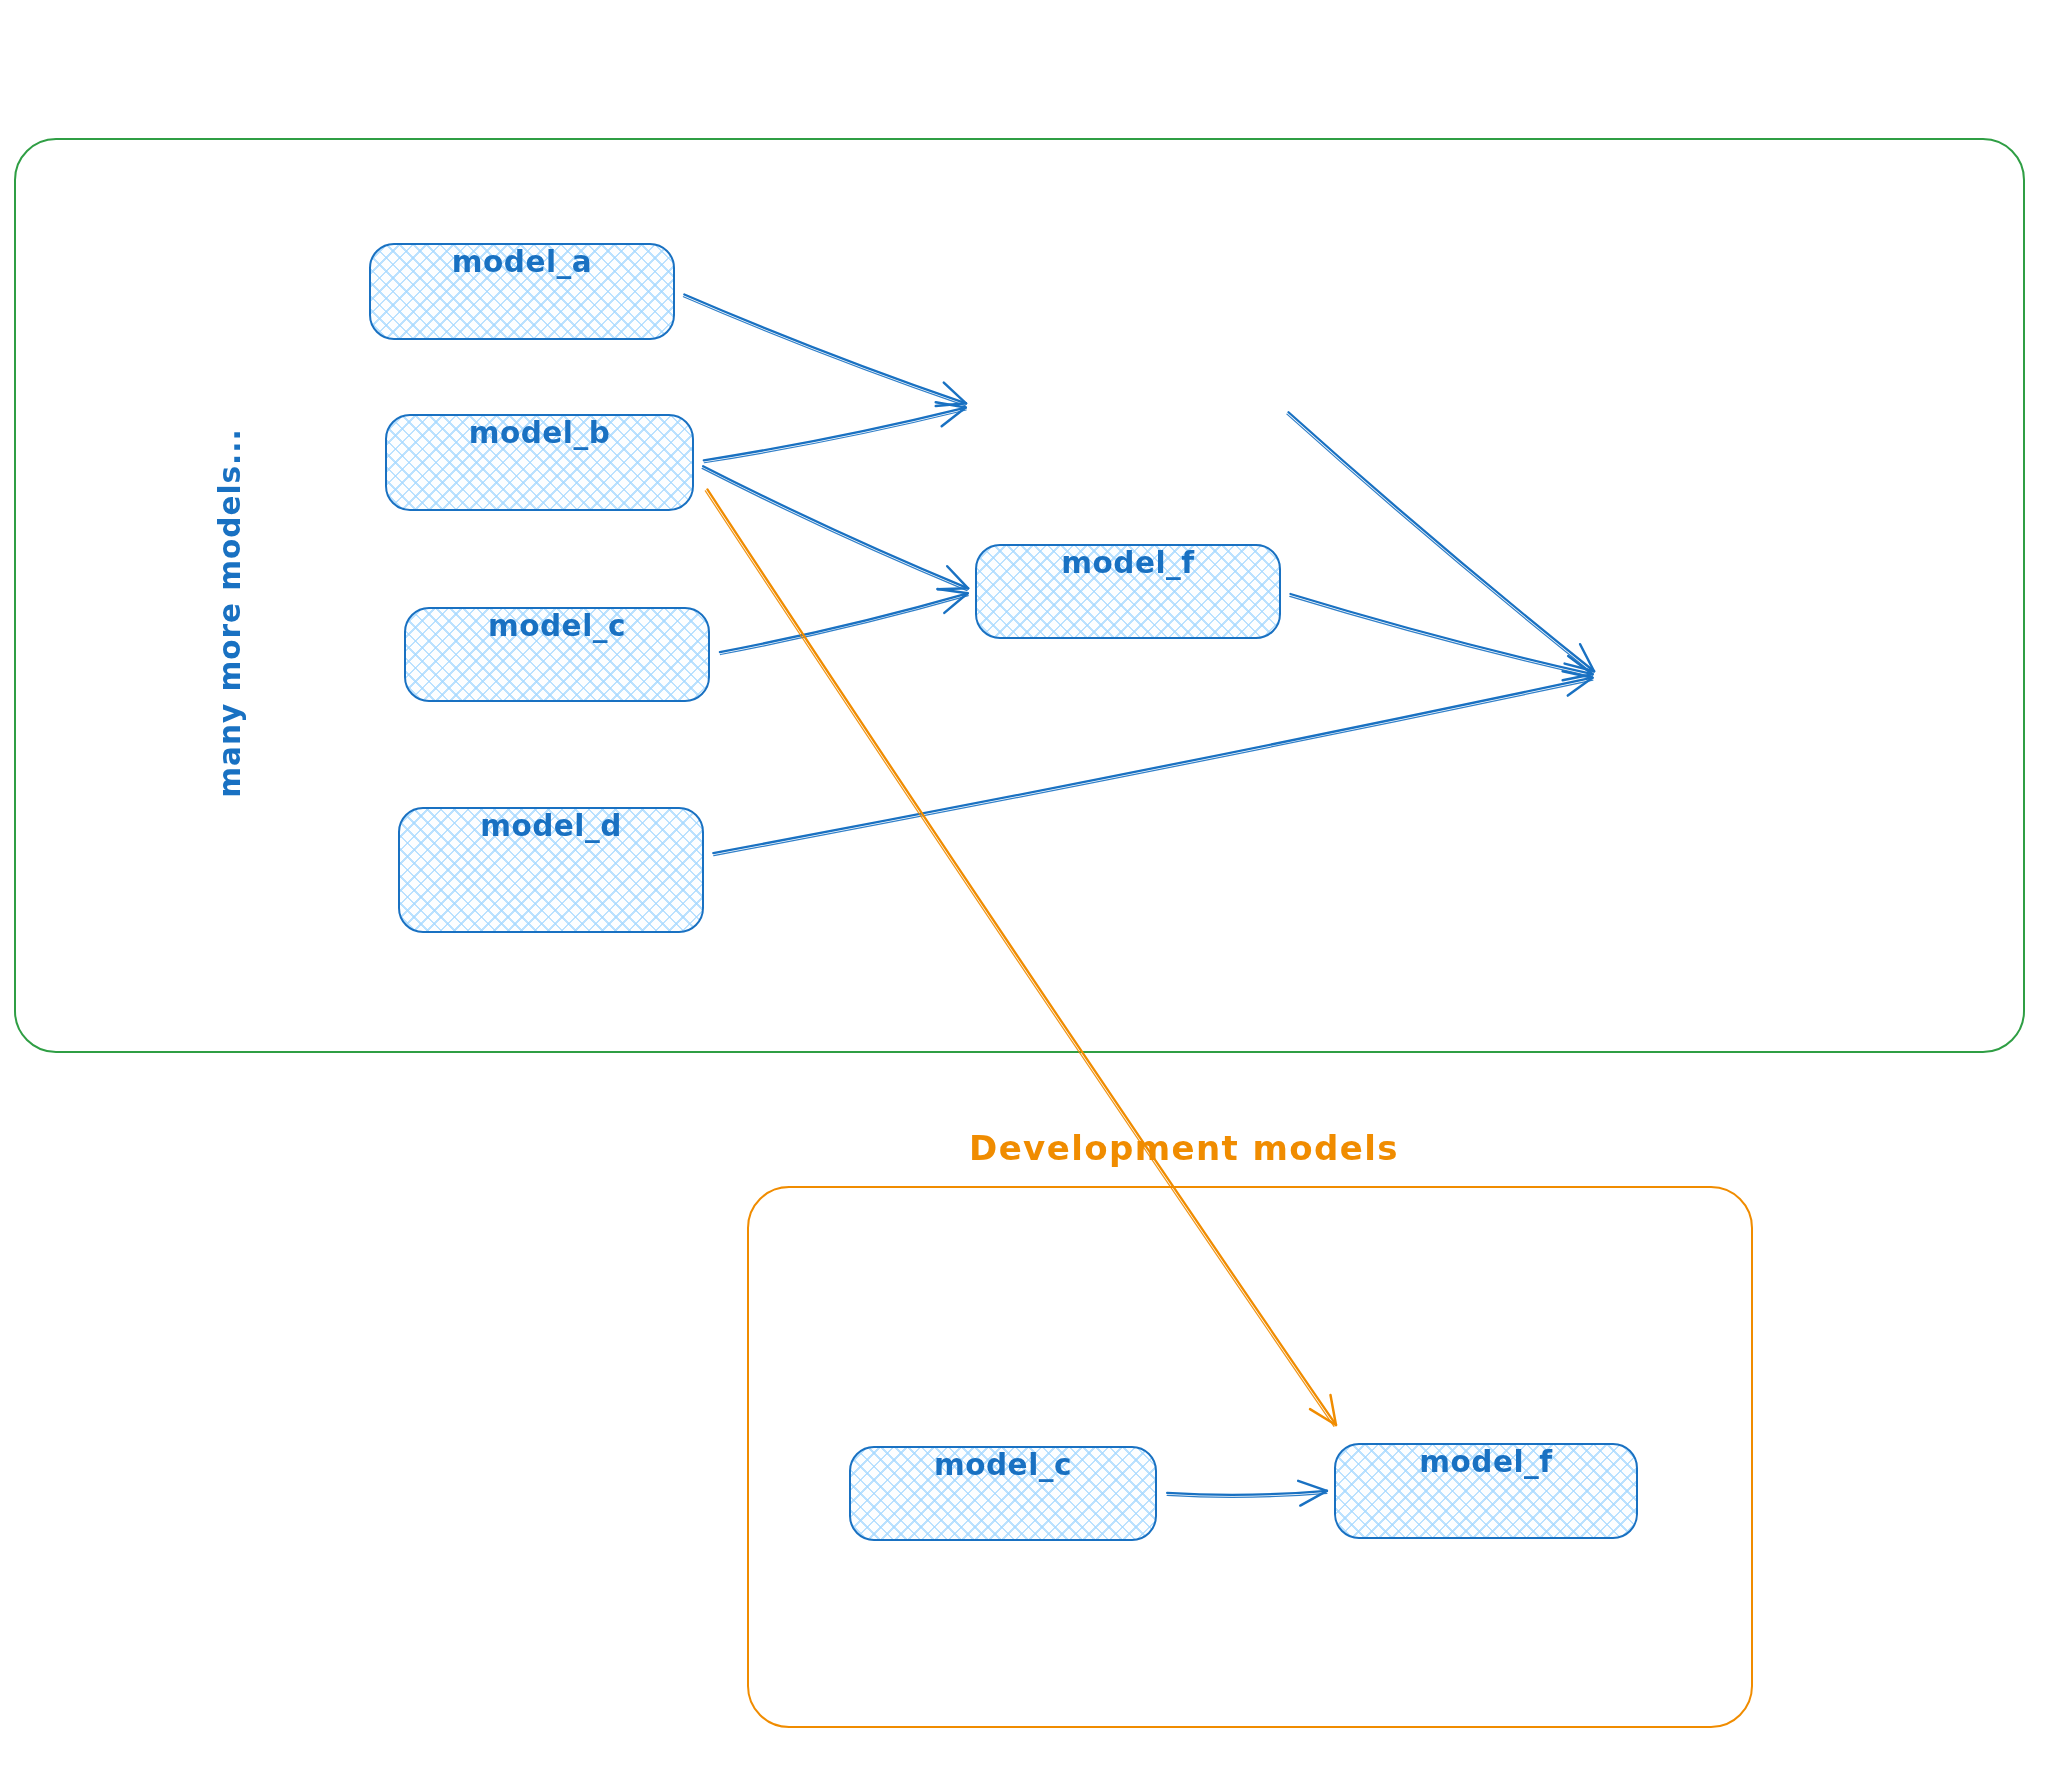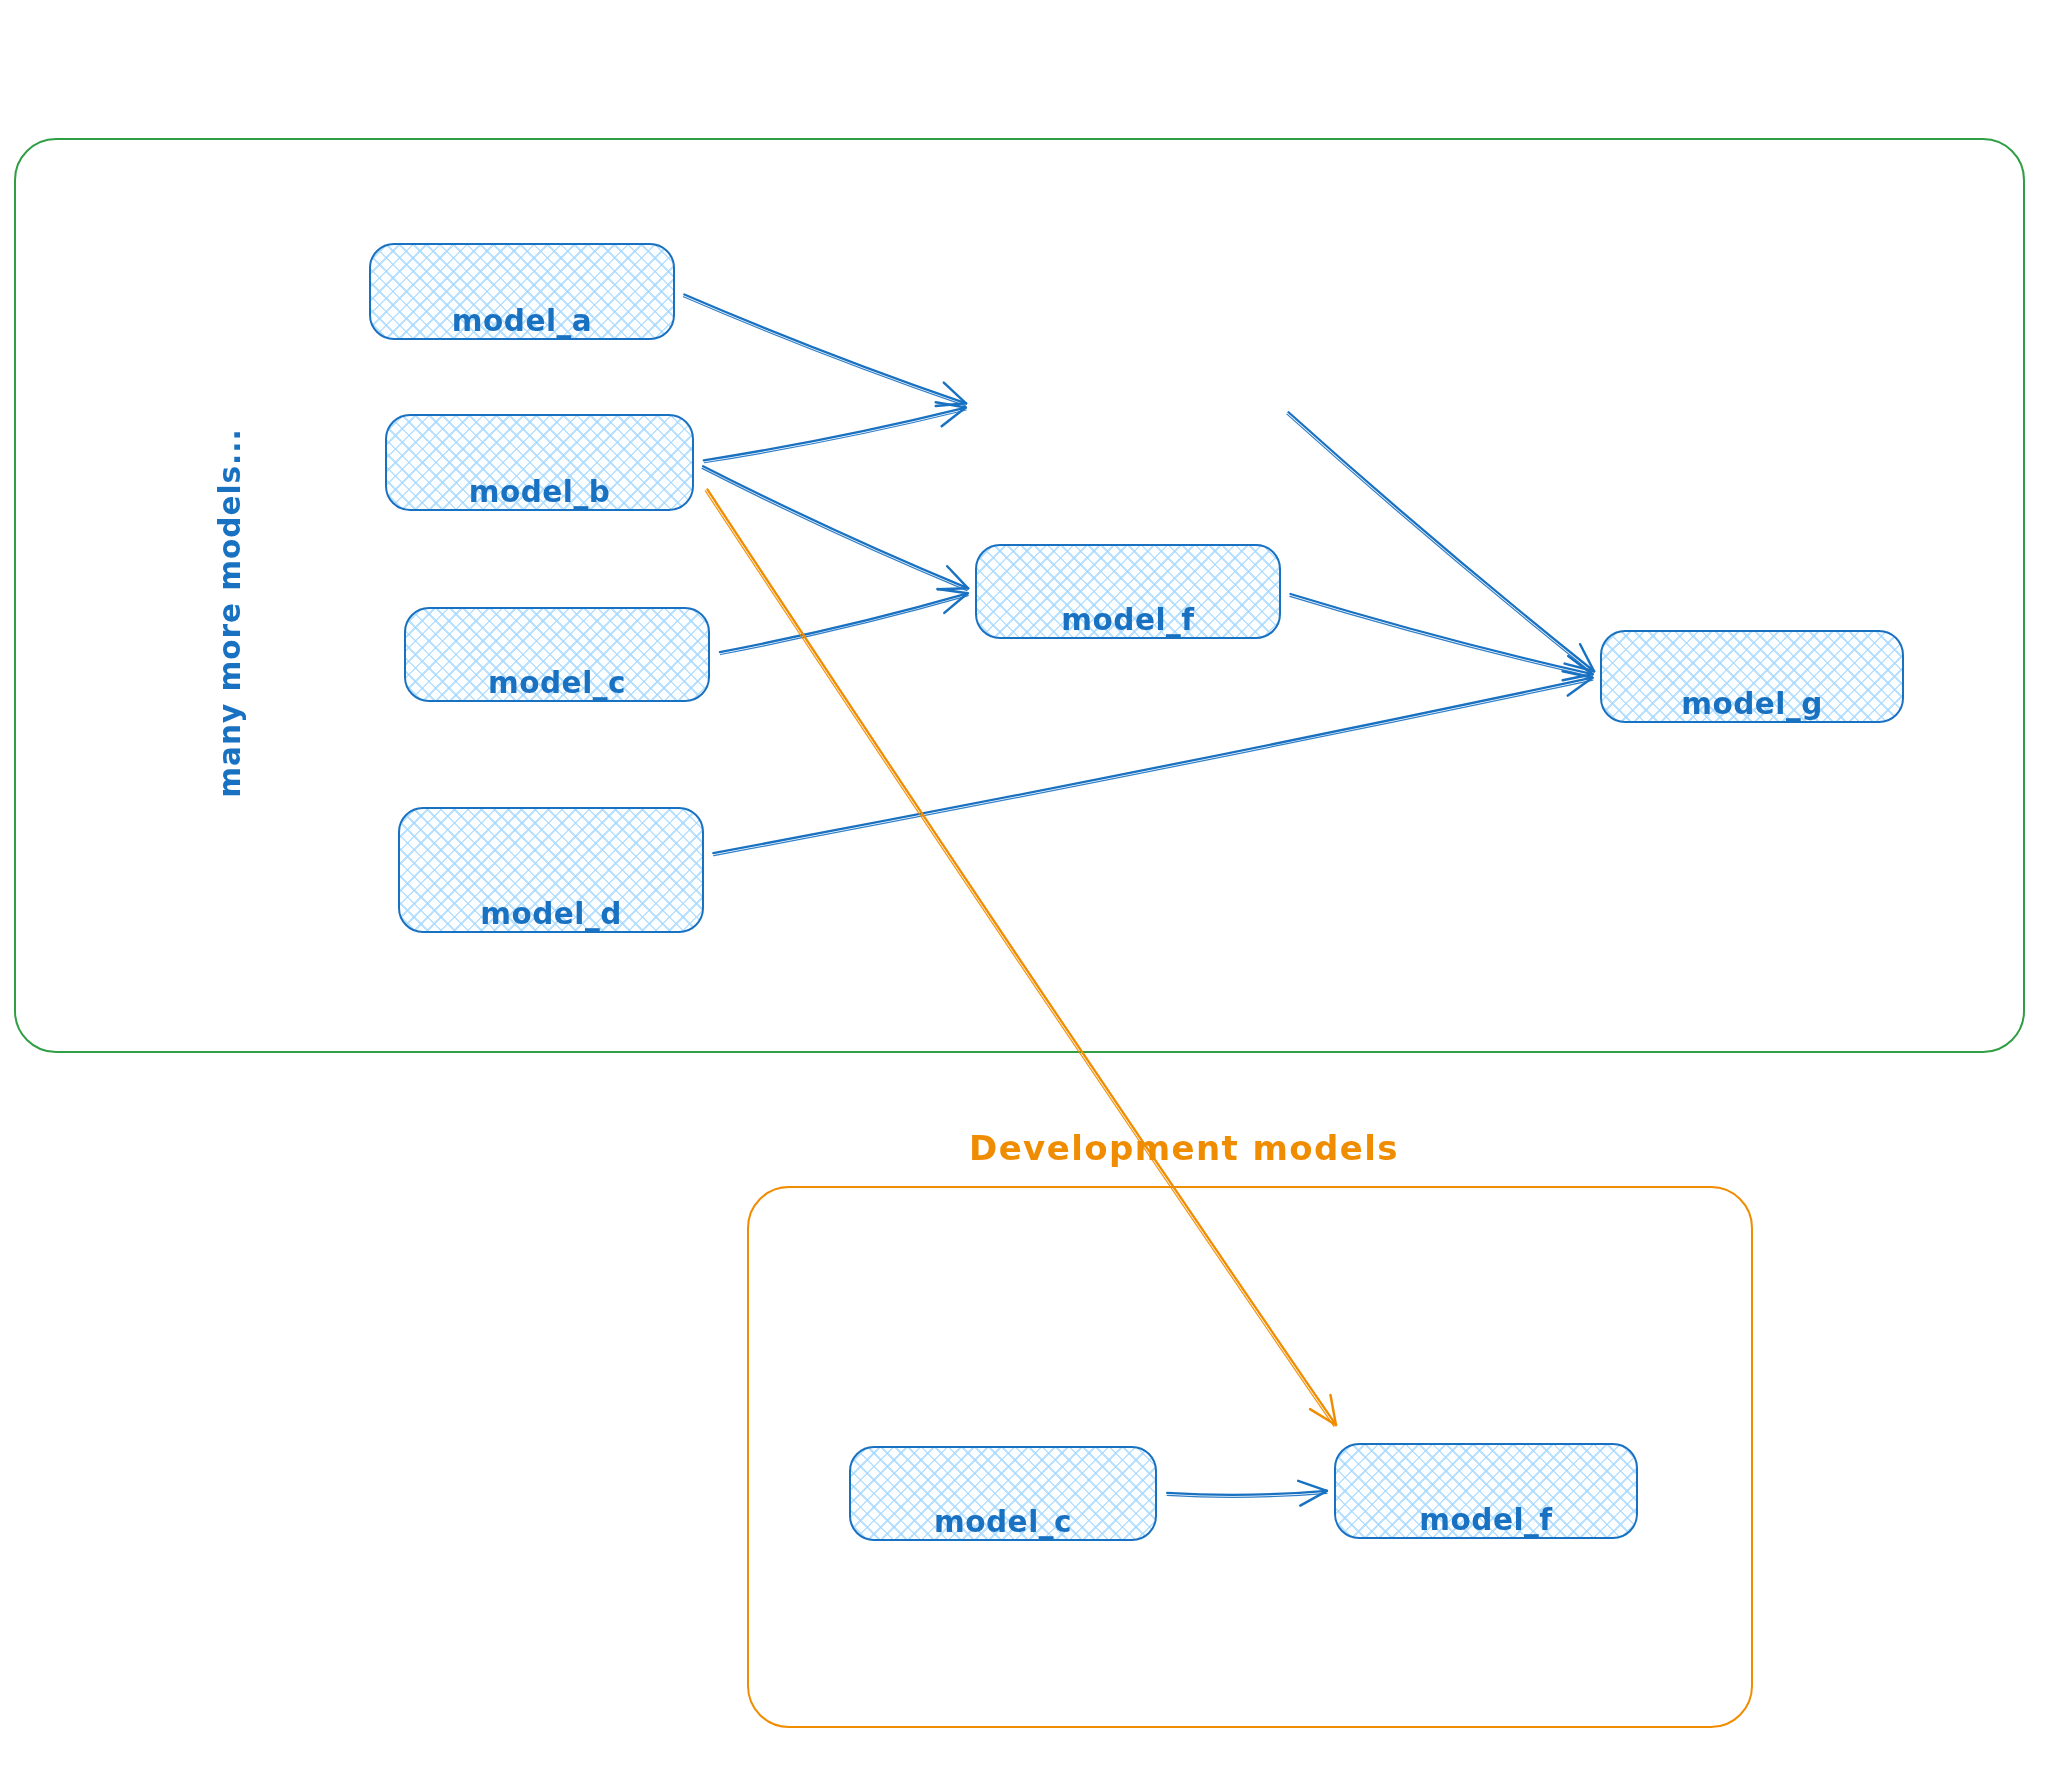--- a/index.html
+++ b/index.html
@@ -23,21 +23,21 @@
     font-size:34px;
     font-weight:600;
     letter-spacing:1.4px;
     white-space:nowrap;
   }
   .node{
     position:absolute;
     box-sizing:border-box;
     border:2.4px solid var(--blue,#1971c2);
     border-radius:25px;
-    display:flex;align-items:flex-end;justify-content:center;
+    display:flex;align-items:flex-start;justify-content:center;
     color:var(--blue,#1971c2);
     font-size:29.5px;font-weight:600;letter-spacing:0.5px;
     background:
       repeating-linear-gradient(45deg,  var(--hatch,#a5d8ffbf) 0 1.9px, transparent 1.9px 9.5px),
       repeating-linear-gradient(135deg, var(--hatch,#a5d8ffbf) 0 1.9px, transparent 1.9px 9.5px),
       #fdfeff;
   }
   .side-note{
     position:absolute;
     transform:translate(-50%,-50%) rotate(-90deg);
@@ -83,23 +83,20 @@
     <span>model_b</span>
   </div>
   <div id="n-model_c" class="node">
     <span>model_c</span>
   </div>
   <div id="n-model_d" class="node">
     <span>model_d</span>
   </div>
   <div id="n-model_f" class="node">
     <span>model_f</span>
-  </div>
-  <div id="n-model_g" class="node">
-    <span>model_g</span>
   </div>
   <div id="n-dev_model_c" class="node">
     <span>model_c</span>
   </div>
   <div id="n-dev_model_f" class="node">
     <span>model_f</span>
   </div>
 
   <svg id="edges-svg" width="2068" height="1767" viewBox="0 0 2174 1858">
       <g fill="none" stroke="#1971c2" stroke-linecap="round">

